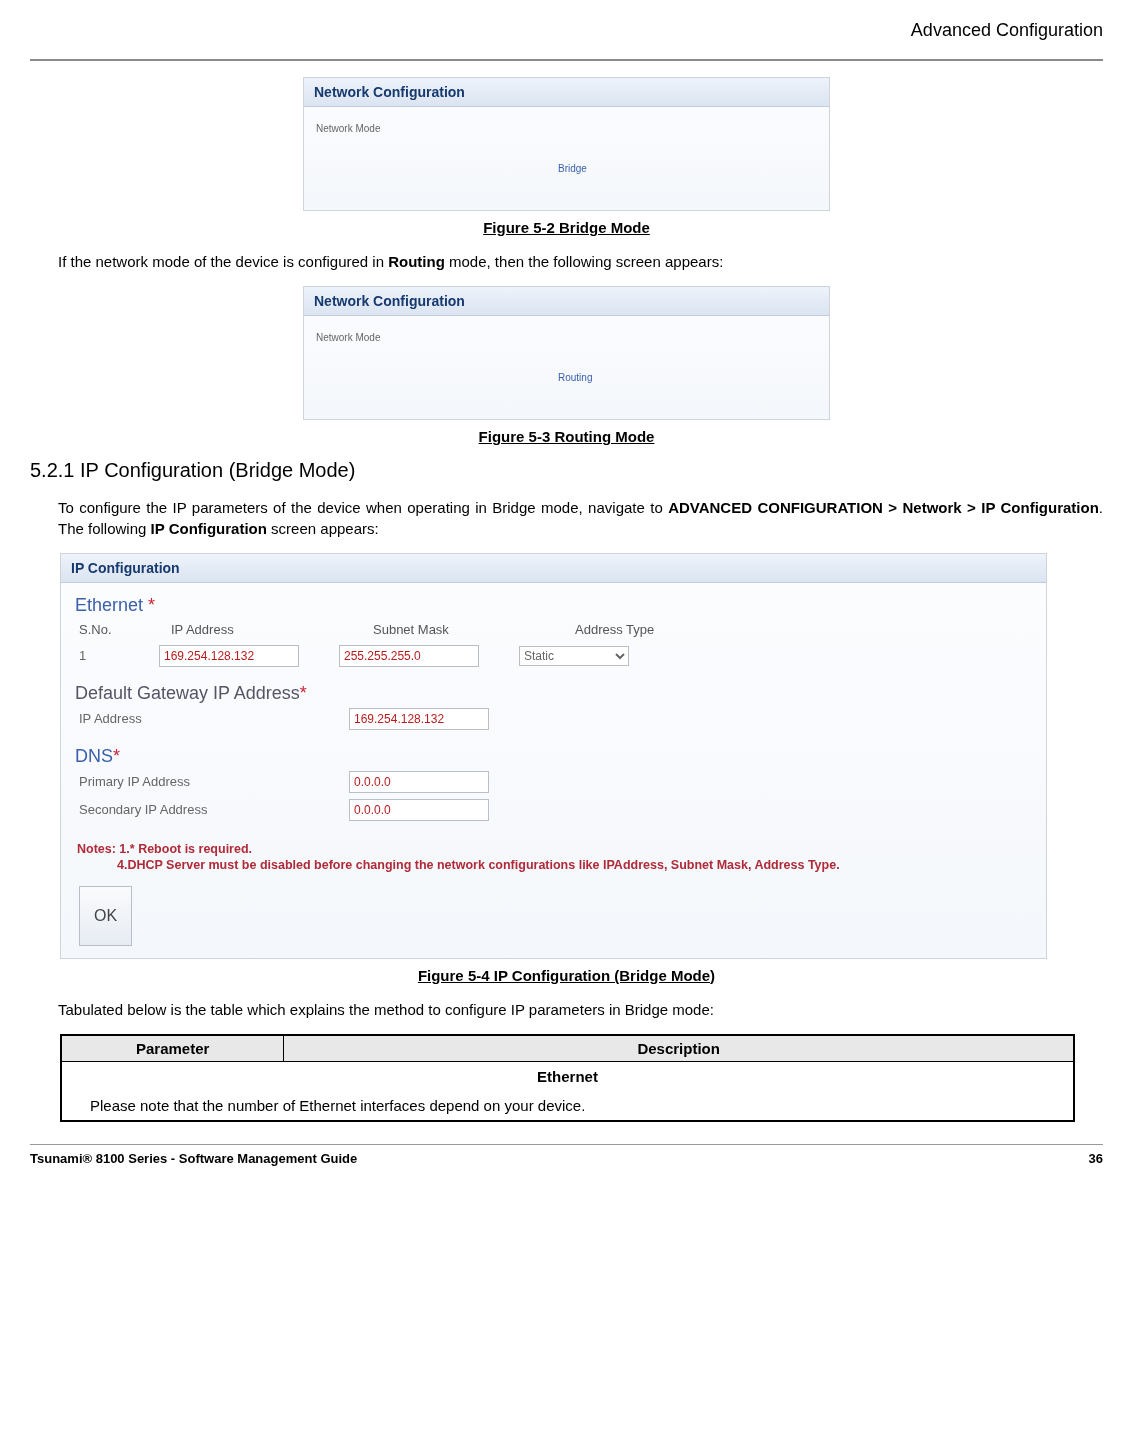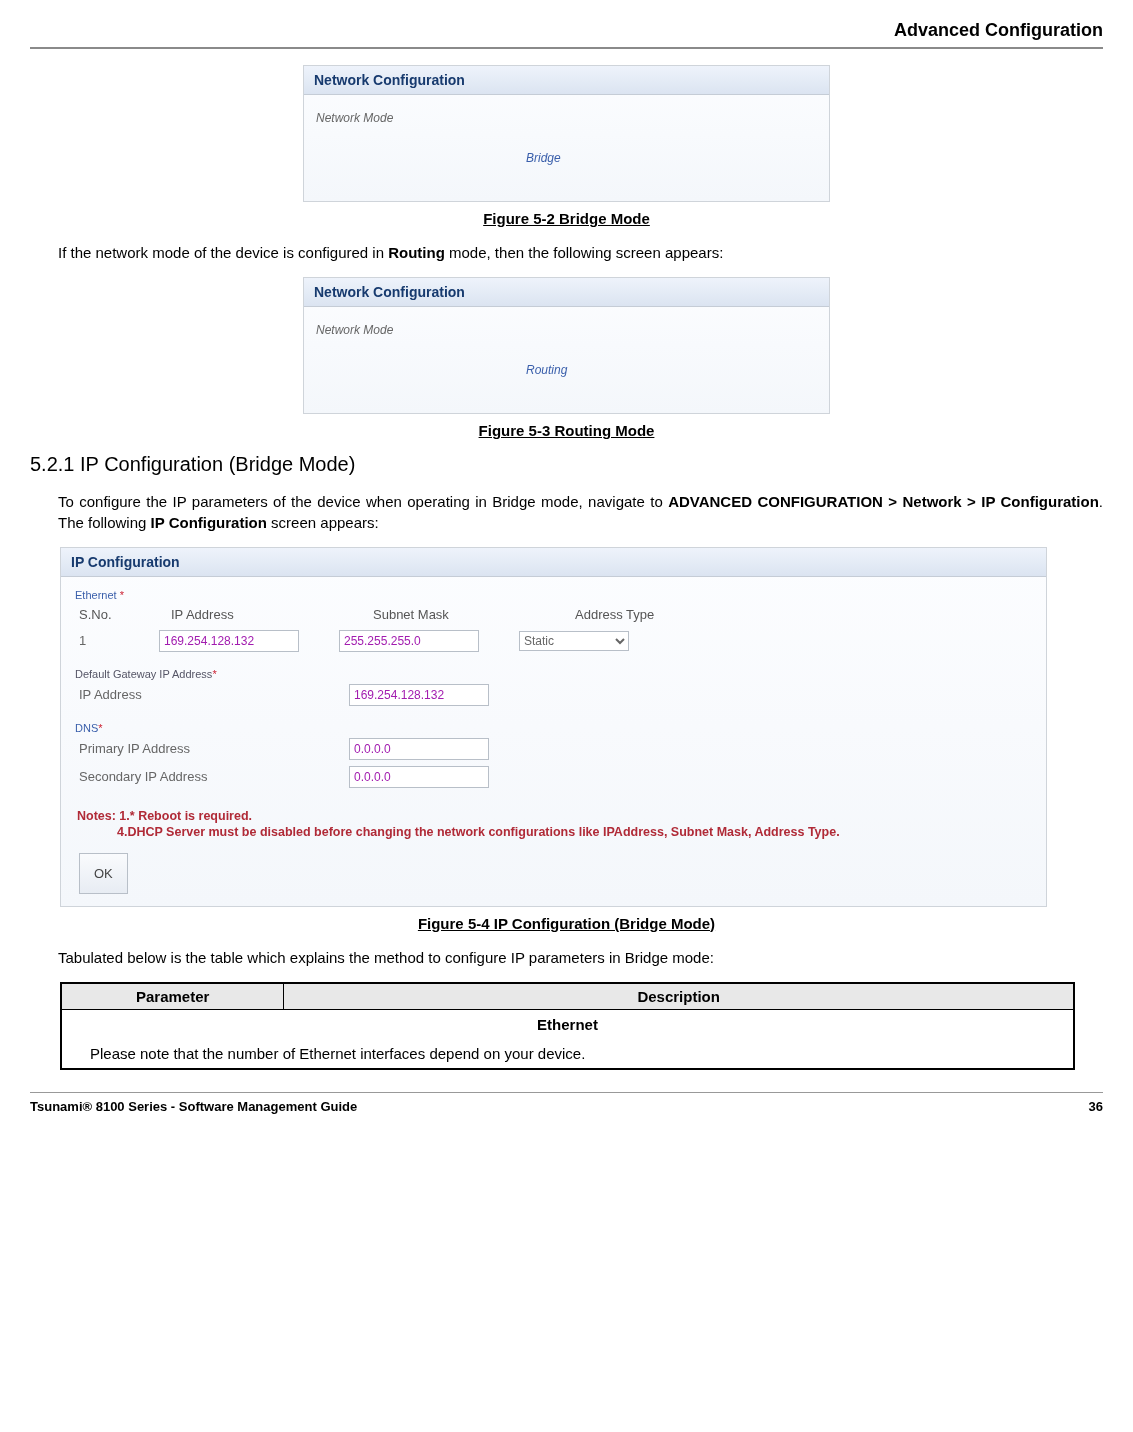--- a/index.html
+++ b/index.html
@@ -7,73 +7,73 @@
     font-size: 15px;
     color: #000;
     background: #fff;
     margin: 0;
     padding: 20px 30px 18px 30px;
     width: 1133px;
     box-sizing: border-box;
   }
   .header-right {
     text-align: right;
-    font-weight: bold;
+    font-weight: normal;
     font-size: 18px;
-    margin-bottom: 6px;
+    margin-bottom: 18px;
   }
   .hr-thick { border: none; border-top: 2px solid #8a8a8a; margin: 0 0 16px 0; }
   .hr-thin  { border: none; border-top: 1px solid #999; margin: 10px 0 6px 0; }
 
   .panel {
     border: 1px solid #cfd4da;
     margin: 0 auto;
     background: linear-gradient(#fcfdff,#f4f7fb);
   }
   .panel-small { width: 525px; }
   .panel-large { width: 985px; margin-left: 30px; }
   .panel-head {
     background: linear-gradient(#eef3fb,#dbe4f1);
     color: #173a6e;
     font-weight: bold;
     font-size: 14px;
     padding: 6px 10px;
     border-bottom: 1px solid #c5ccd6;
   }
   .panel-body { padding: 10px 12px 30px 12px; min-height: 56px; }
-  .kv-row { display: flex; gap: 70px; padding: 6px 0; color: #555; font-size: 12px; font-style: italic; }
+  .kv-row { display: flex; gap: 102px; padding: 6px 0; color: #555; font-size: 10px; }
   .kv-row .k { width: 140px; color: #666; }
   .kv-row .v { color: #3a5fab; margin-top: 40px; }
 
   .fig-caption { text-align: center; font-weight: bold; margin: 8px 0 14px 0; text-decoration: underline; }
 
   .body-text { margin: 16px 0 14px 28px; line-height: 1.35; }
   .body-text.justify { text-align: justify; }
   .section-h { font-size: 20px; margin: 14px 0 10px 0; font-weight: normal; }
 
   .star { color: #c23; }
-  .sec-label { color: #3a5fab; font-size: 11px; padding: 2px 0 2px 2px; }
+  .sec-label { color: #3a5fab; font-size: 18px; padding: 2px 0 2px 2px; }
   .cols { display:flex; gap: 52px; color:#555; font-size:13px; padding: 4px 0 6px 6px; }
   .col-sno{width:40px;} .col-ip{width:150px;} .col-mask{width:150px;} .col-type{width:150px;}
   .inrow { display:flex; align-items:center; gap: 40px; padding: 2px 0 14px 6px; }
   .inrow .lbl { width:170px; color:#666; font-size:13px; }
   .txt {
     border:1px solid #b8bfc8; background:#fff; height:18px; font-size:12px;
-    padding:1px 4px; color:#a21caf; box-sizing:content-box;
+    padding:1px 4px; color:#b91c1c; box-sizing:content-box;
   }
   .txt-ip{width:130px;} .txt-mask{width:130px;} .txt-gw{width:130px;} .txt-dns{width:130px;}
   .sel {
     border:1px solid #b8bfc8; background:#fff; height:20px; font-size:12px;
     color:#666; width:110px;
   }
   .notes { color:#b02a37; font-weight:bold; font-size:12.5px; padding: 6px 0 0 4px; line-height:1.35; }
   .notes2{ color:#b02a37; font-weight:bold; font-size:12.5px; padding: 0 0 10px 44px; }
   .ok-btn {
     border:1px solid #b8bfc8; background:linear-gradient(#fafbfd,#e7ecf3);
-    font-size:13px; color:#444; padding:12px 14px; margin:4px 0 4px 6px;
+    font-size:16px; color:#444; padding:20px 14px; margin:4px 0 4px 6px;
   }
 
   .param-table {
     border-collapse: collapse; width: calc(100% - 58px);
     margin: 8px 0 0 30px; border:2px solid #000;
   }
   .param-table th {
     background:#e8e8e8; border:1px solid #000; padding:4px 8px;
     font-weight:bold; text-align:center;
   }

